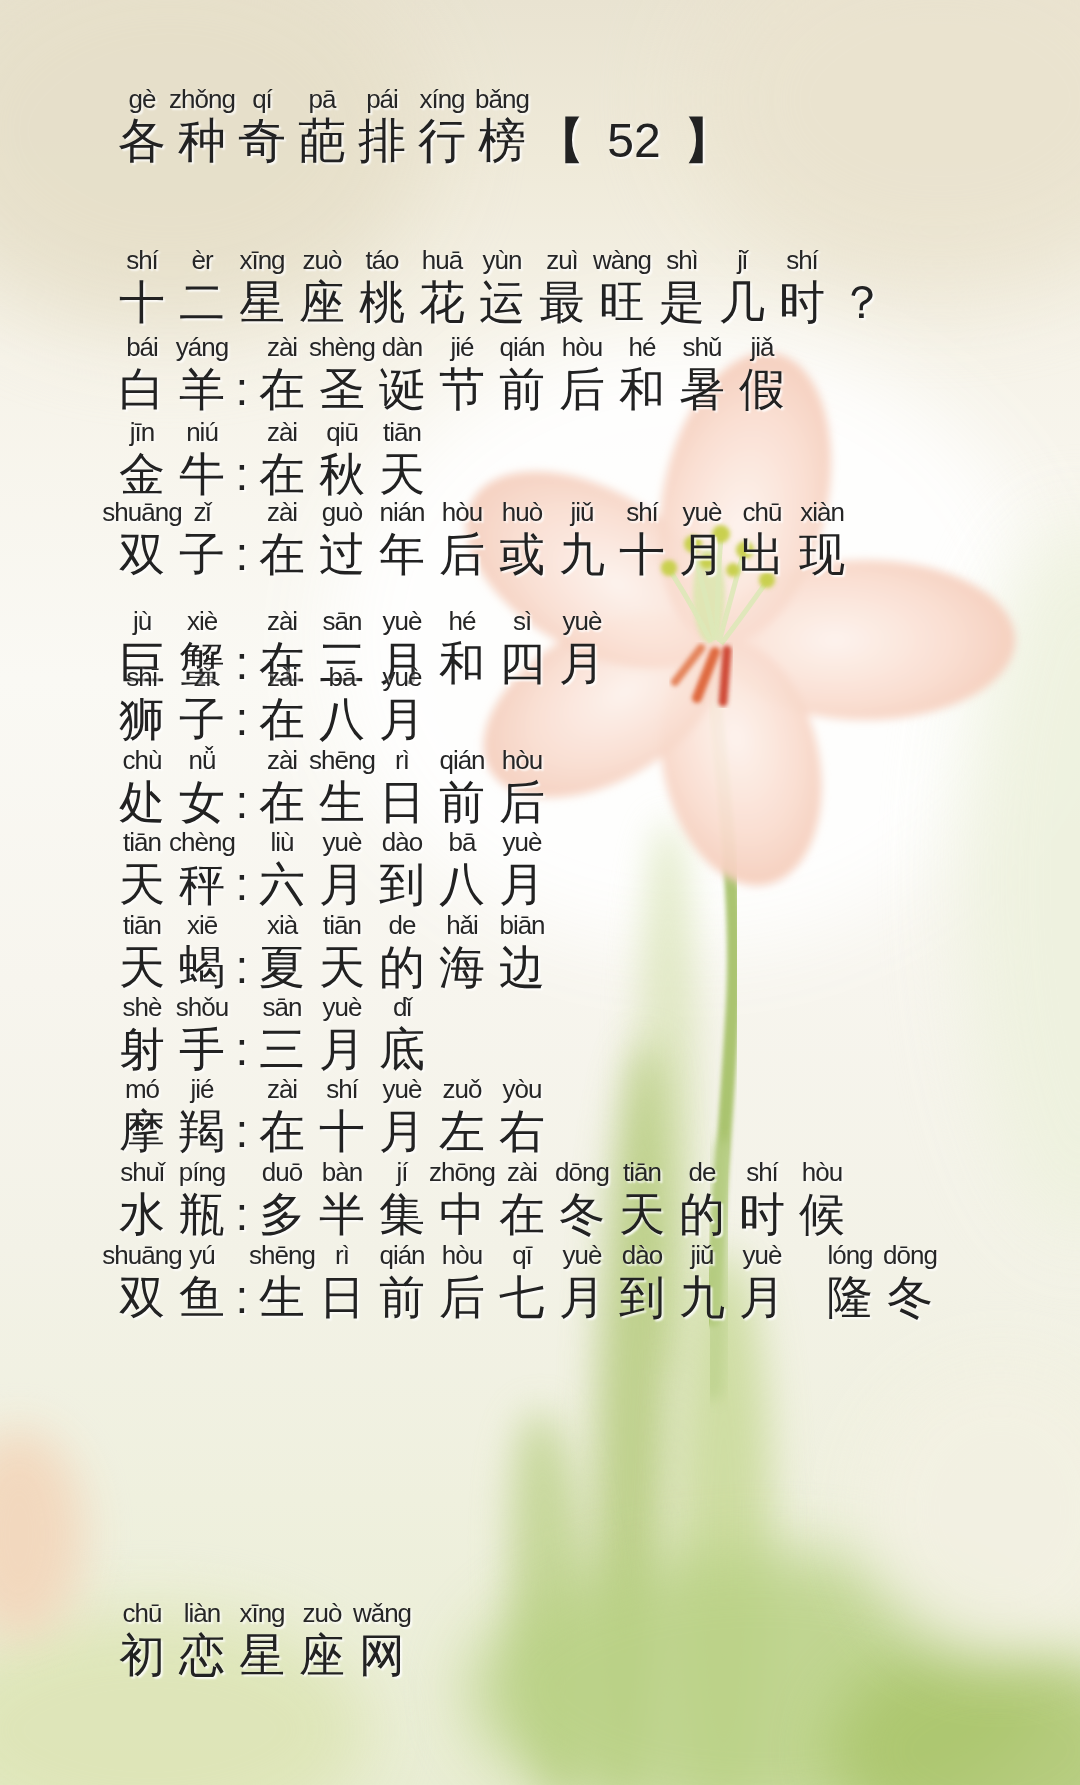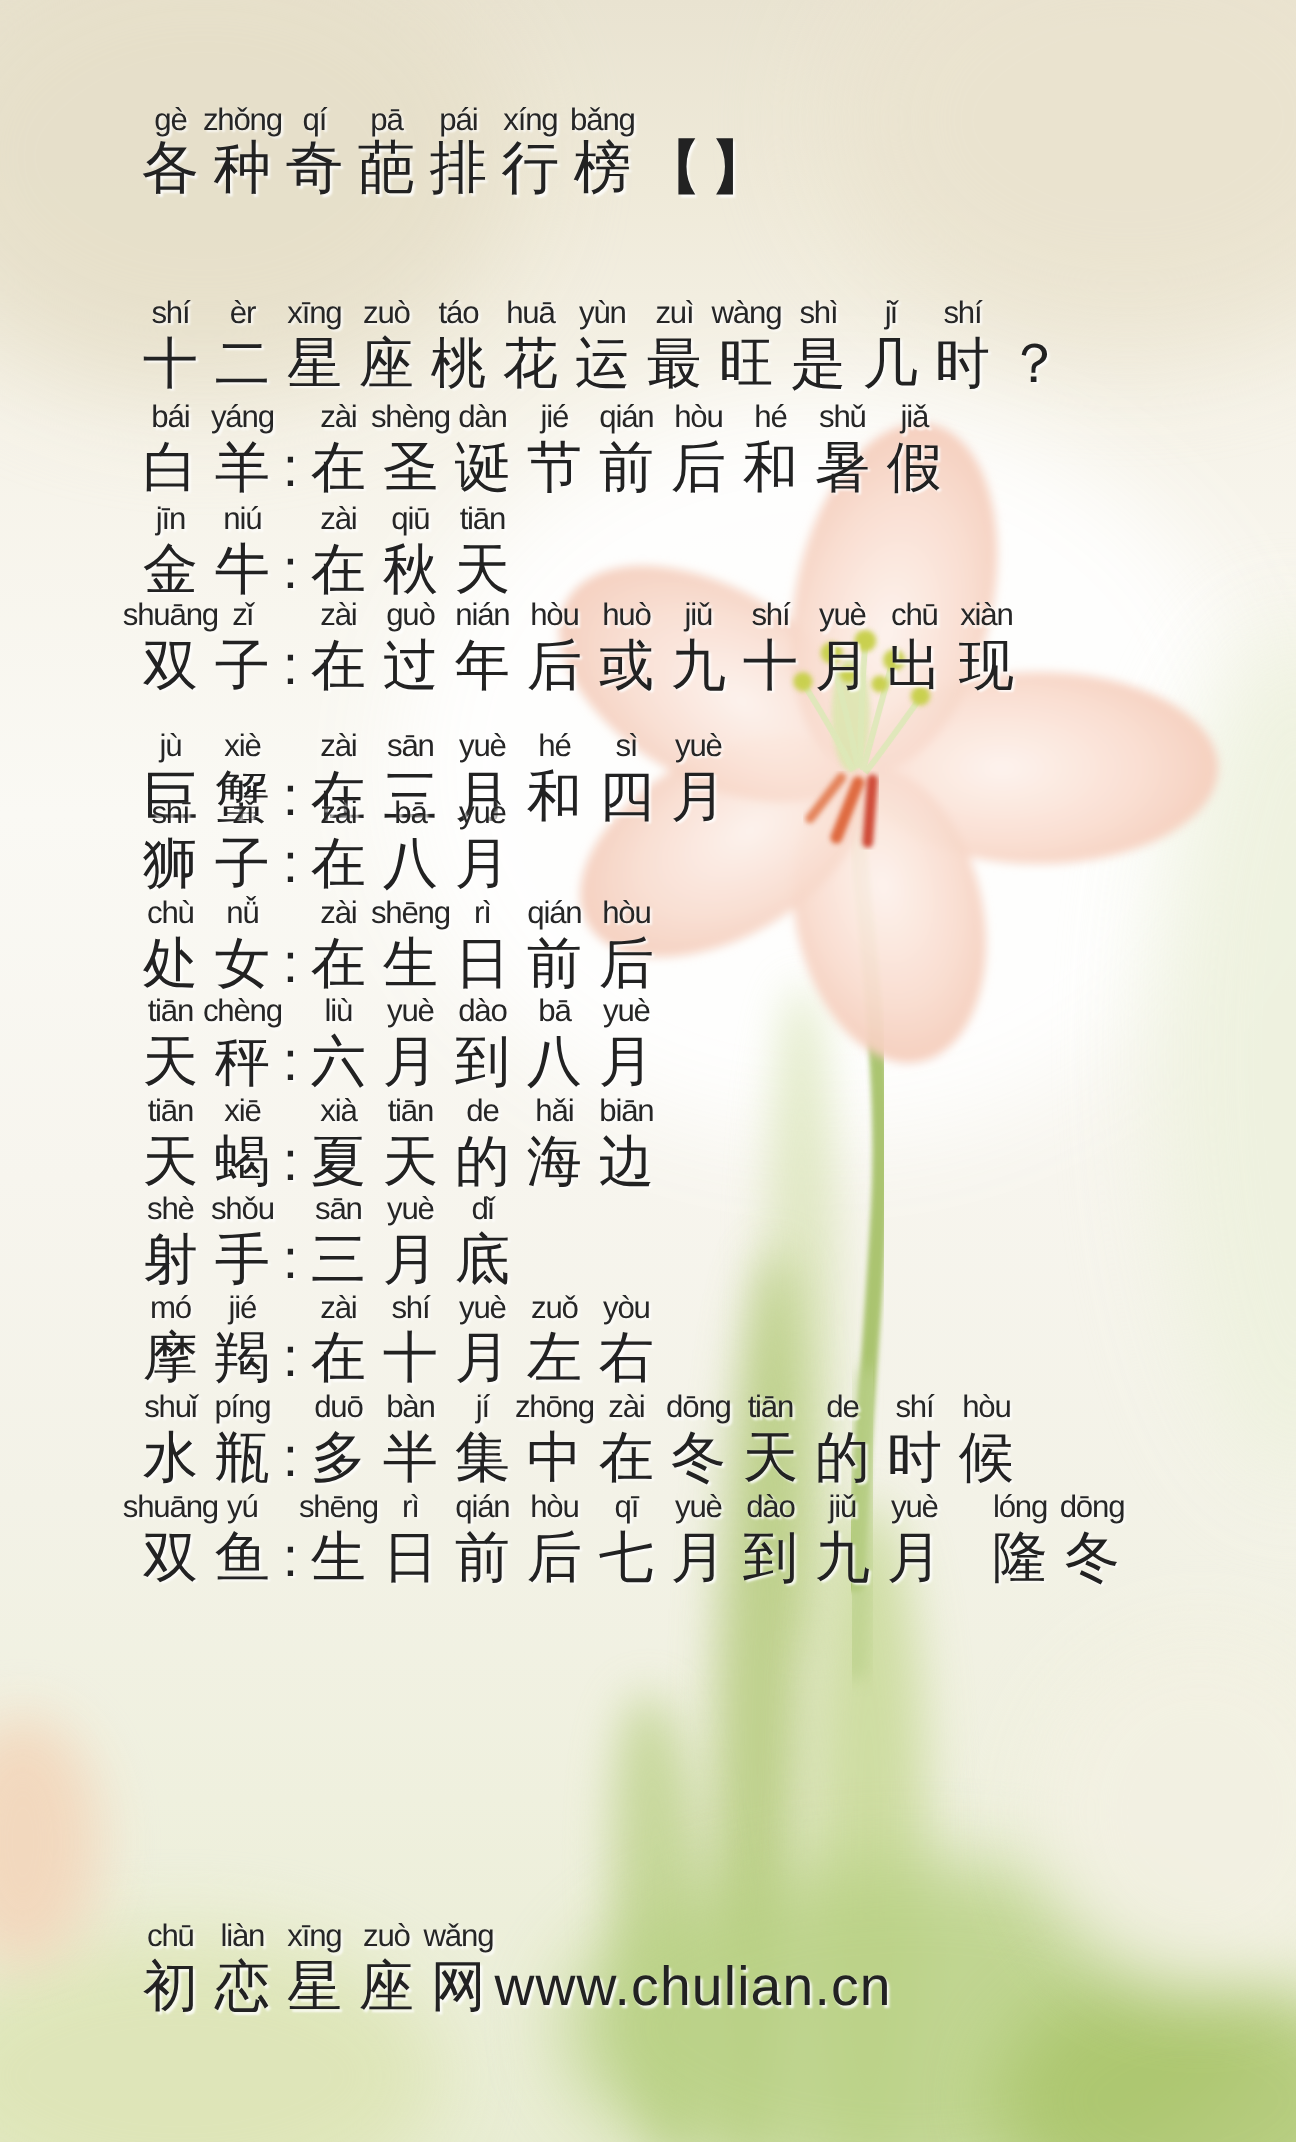--- a/index.html
+++ b/index.html
@@ -142,20 +142,24 @@
         <span class="ch">行</span>
       </div>
       <div class="unit">
         <span class="py">bǎng</span>
         <span class="ch">榜</span>
       </div>
       <div class="unit bracket">
         <span class="py"></span>
         <span class="ch">【</span>
       </div>
+      <div class="unit num">
+        <span class="py"></span>
+        <span class="ch">52</span>
+      </div>
       <div class="unit bracket">
         <span class="py"></span>
         <span class="ch">】</span>
       </div>
     </div>
   <div class="line" style="top:243px">
       <div class="unit">
         <span class="py">shí</span>
         <span class="ch">十</span>
       </div>
@@ -696,18 +700,14 @@
         <span class="ch">星</span>
       </div>
       <div class="unit">
         <span class="py">zuò</span>
         <span class="ch">座</span>
       </div>
       <div class="unit">
         <span class="py">wǎng</span>
         <span class="ch">网</span>
       </div>
-      <div class="unit latin">
-        <span class="py"></span>
-        <span class="ch">www.chulian.cn</span>
-      </div>
     </div>
 </div>
 
 </body></html>

